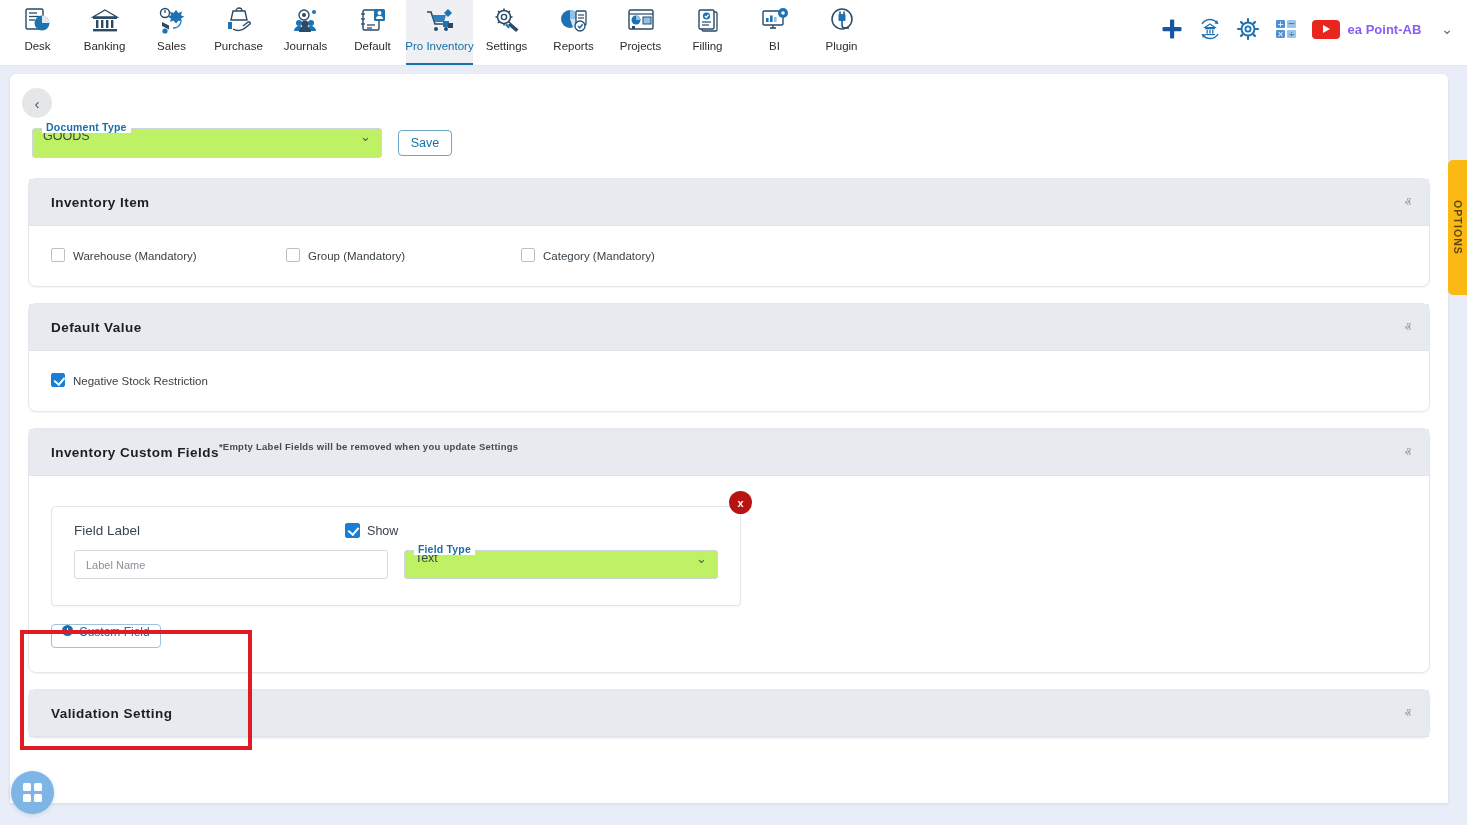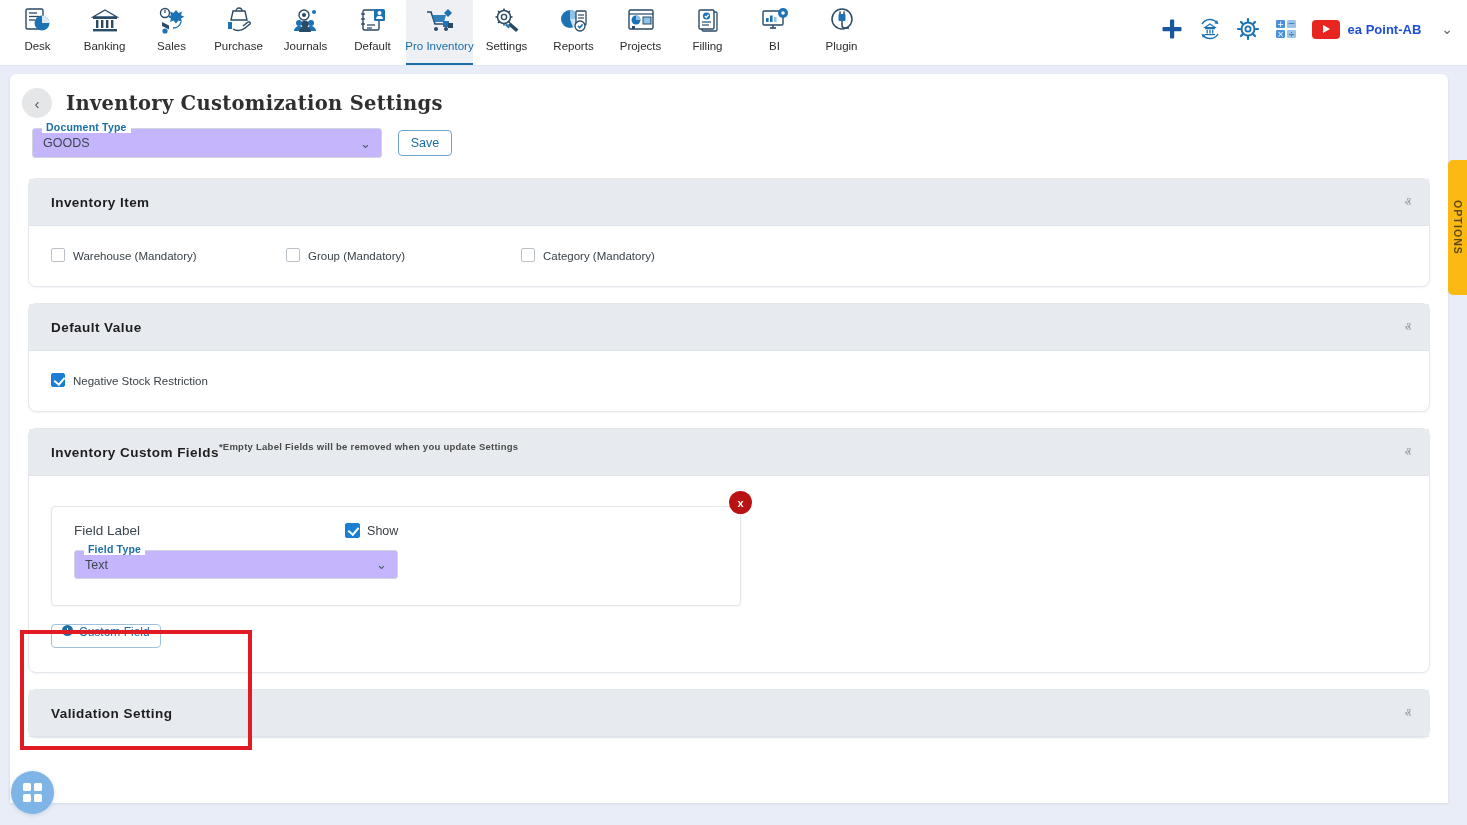--- a/index.html
+++ b/index.html
@@ -46,21 +46,21 @@
   .nr-icon { cursor: pointer; display: flex; align-items: center; }
   .yt-badge {
     width: 28px; height: 19px; background: #e8251f; border-radius: 4px;
     display: flex; align-items: center; justify-content: center;
   }
   .yt-badge .tri {
     width: 0; height: 0; border-left: 7px solid #fff;
     border-top: 4.5px solid transparent; border-bottom: 4.5px solid transparent;
     margin-left: 2px;
   }
-  .user-name { font-size: 13px; color: #1d4ed8; font-weight: bold; margin-left:-6px; }
+  .user-name { font-size: 13px; color: #8b5cf6; font-weight: bold; margin-left:-6px; }
   .user-caret { color: #5d6b7a; font-size: 14px; margin-left: 6px; cursor:pointer; }
 
   
   .page-panel {
     position: absolute; left: 10px; top: 74px;
     width: 1438px; height: 729px;
     background: #ffffff;
     border-radius: 6px 6px 0 0;
     box-shadow: 0 1px 3px rgba(30,50,90,.09);
     overflow: hidden;
@@ -84,22 +84,22 @@
   .sel-wrap { position: relative; width: 350px; }
   .sel-label {
     position: absolute; top: -7px; left: 10px;
     background: #fff; padding: 0 4px;
     font-size: 10.5px; font-weight: bold; color: #1a6fa8;
     letter-spacing: .2px;
   }
   .sel-box {
     width: 100%; height: 30px;
     border: 1px solid #cfd6de; border-radius: 3px;
-    display: flex; align-items: center; padding: 0 10px;
-    font-size: 12.5px; color: #3c464f; background: #c4b5fd;
+    display: flex; align-items: flex-start; padding: 0 10px;
+    font-size: 12.5px; color: #3c464f; background: #bef264;
     cursor: pointer;
   }
   .sel-val { flex: 1; }
   .chev-sel { color: #4b5a67; font-size: 13px; }
   .save-btn {
     width: 54px; height: 26px;
     border: 1px solid #6fa4c9; border-radius: 4px;
     background: #fff; color: #1a6fa8;
     font-size: 12.5px; font-family: "Liberation Sans", sans-serif;
     cursor: pointer;
@@ -516,21 +516,20 @@
     <span class="user-caret">⌄</span>
   </div>
 </div>
 
 <div class="page-panel">
 
   <div class="page-head">
     <div class="back-btn">
       <span>‹</span>
     </div>
-    <div class="page-title">Inventory Customization Settings</div>
   </div>
 
   <div class="doc-row">
     <div class="sel-wrap">
       <span class="sel-label">Document Type</span>
       <div class="sel-box">
         <span class="sel-val">GOODS</span>
         <span class="chev-sel">⌄</span>
       </div>
     </div>
@@ -588,20 +587,23 @@
         <div class="cf-card">
           <div class="cf-x">x</div>
           <div class="cf-top">
             <span class="cf-label">Field Label</span>
             <span class="cf-show">
               <span class="cb checked"></span>
               <span class="cf-show-label">Show</span>
             </span>
           </div>
           <div class="cf-inputs">
+            <div class="cf-input">
+              <span class="cf-input-ph">Label Name</span>
+            </div>
             <div class="cf-type sel-wrap">
               <span class="sel-label">Field Type</span>
               <div class="sel-box">
                 <span class="sel-val">Text</span>
                 <span class="chev-sel">⌄</span>
               </div>
             </div>
           </div>
         </div>
 

